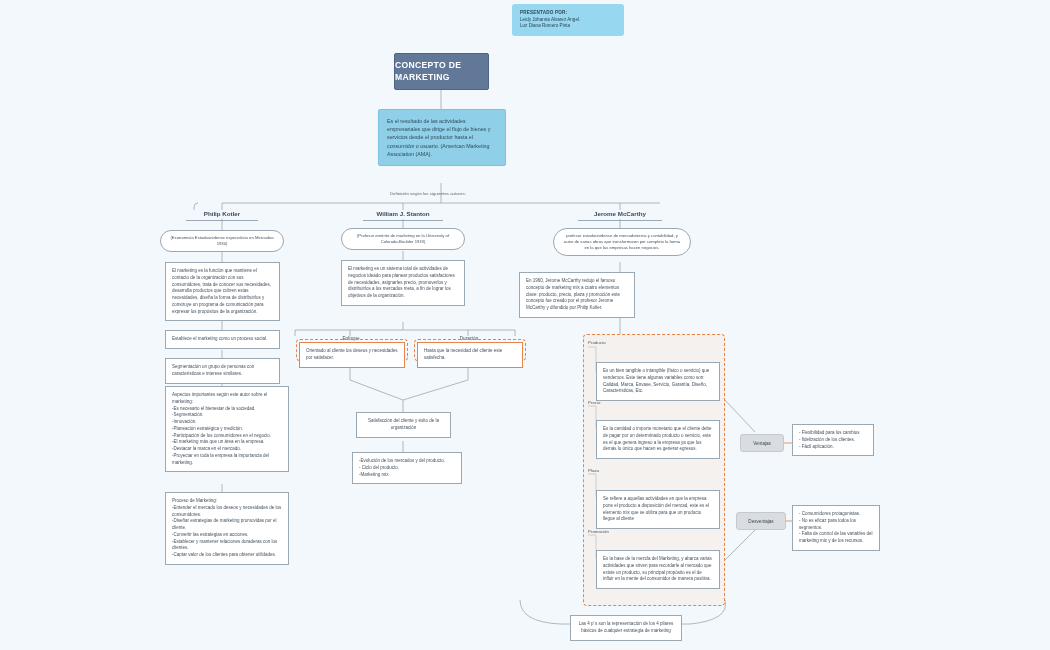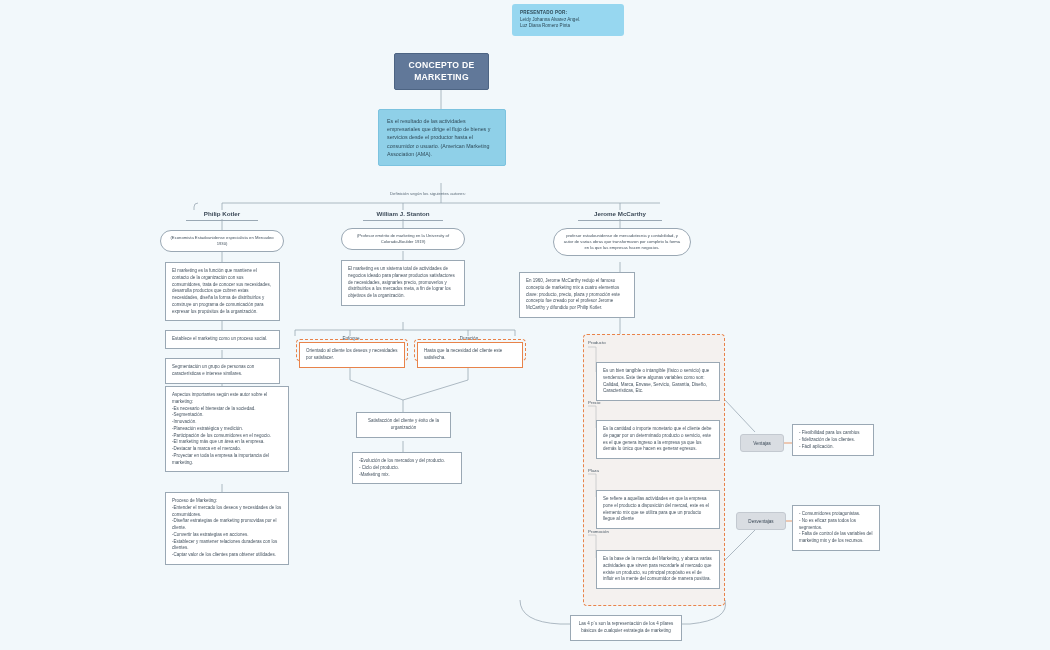--- a/index.html
+++ b/index.html
@@ -26,21 +26,21 @@
   }
   .presented .lbl{font-weight:bold;letter-spacing:.2px;}
 
   
   .title{
     left:394px;top:53px;width:95px;height:37px;
     background:#617899;border:1px solid #4d6versus;
     border:1px solid #4d6483;
     border-radius:2px;
     color:#ffffff;font-weight:bold;font-size:8.6px;
-    display:flex;align-items:center;justify-content:center;text-align:center;
+    display:flex;align-items:center;justify-content:center;
     line-height:1.35;letter-spacing:.3px;
   }
 
   
   .definition{
     left:378px;top:109px;width:128px;
     background:#8fd0e8;border:1px solid #7cc3df;border-radius:2px;
     padding:7px 8px;
     font-size:5.3px;line-height:1.55;color:#2f4b5a;
   }

